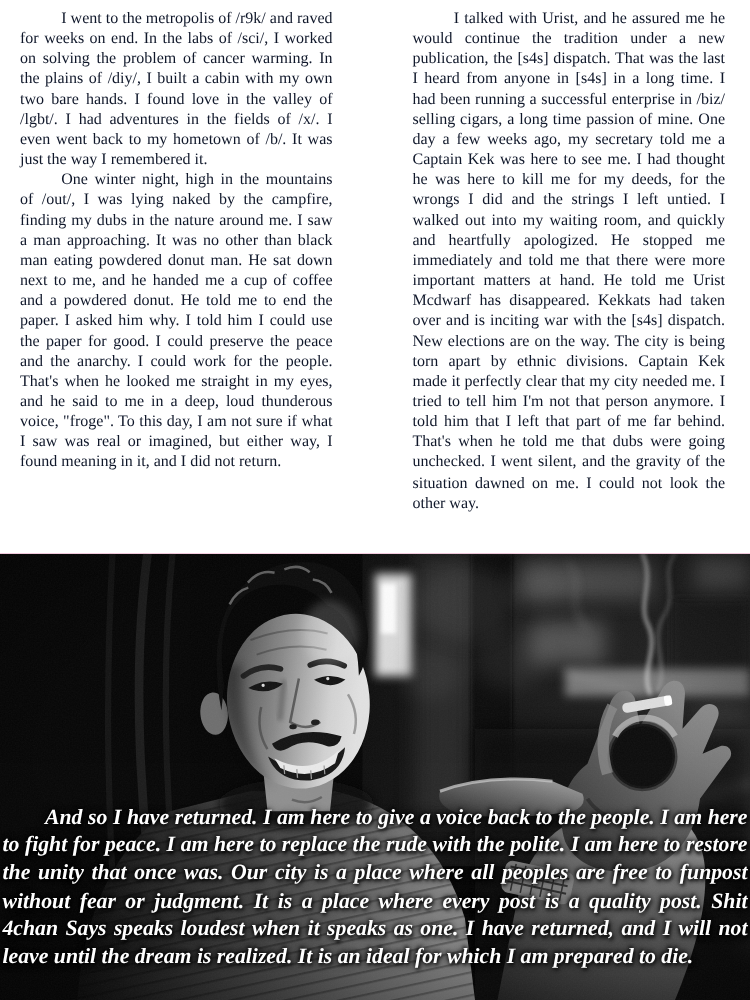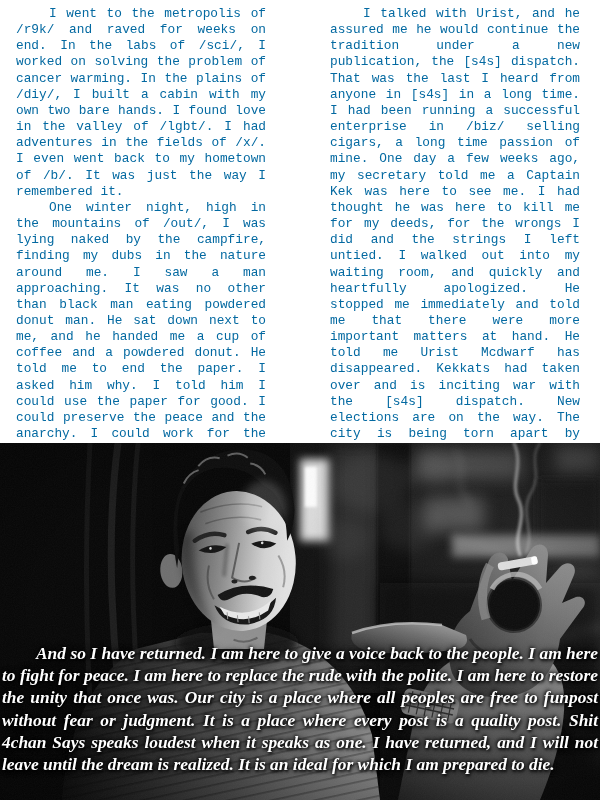--- a/index.html
+++ b/index.html
@@ -5,23 +5,23 @@
   * { margin:0; padding:0; box-sizing:border-box; }
   html,body { background:#fff; }
   .page {
     position:relative; width:600px; height:800px; overflow:hidden;
     background:#fff; font-family:"Liberation Serif", serif;
   }
   .columns {
     position:absolute; top:6px; left:16px; display:flex; gap:64px;
   }
   .col {
-    width:250px; font-size:12.8px; line-height:16.15px; color:#0369a1;
+    width:250px; font-size:12.8px; line-height:16.15px; color:#0f172a;
     text-align:justify; text-justify:inter-word;
-    hyphens:auto;font-family:Liberation Mono, monospace; -webkit-hyphens:auto;
+    hyphens:auto; -webkit-hyphens:auto;
   }
   .col p { text-indent:33px; }
   .photo {
     position:absolute; top:443px; left:0; width:600px; height:357px;
     background:#ec4899; overflow:hidden;
   }
   .photo svg { position:absolute; left:0; top:0; }
   .caption {
     position:absolute; left:0; right:0; top:199px; padding:0 2px;
     font-size:17.4px; line-height:22.2px; font-weight:bold; font-style:italic;

